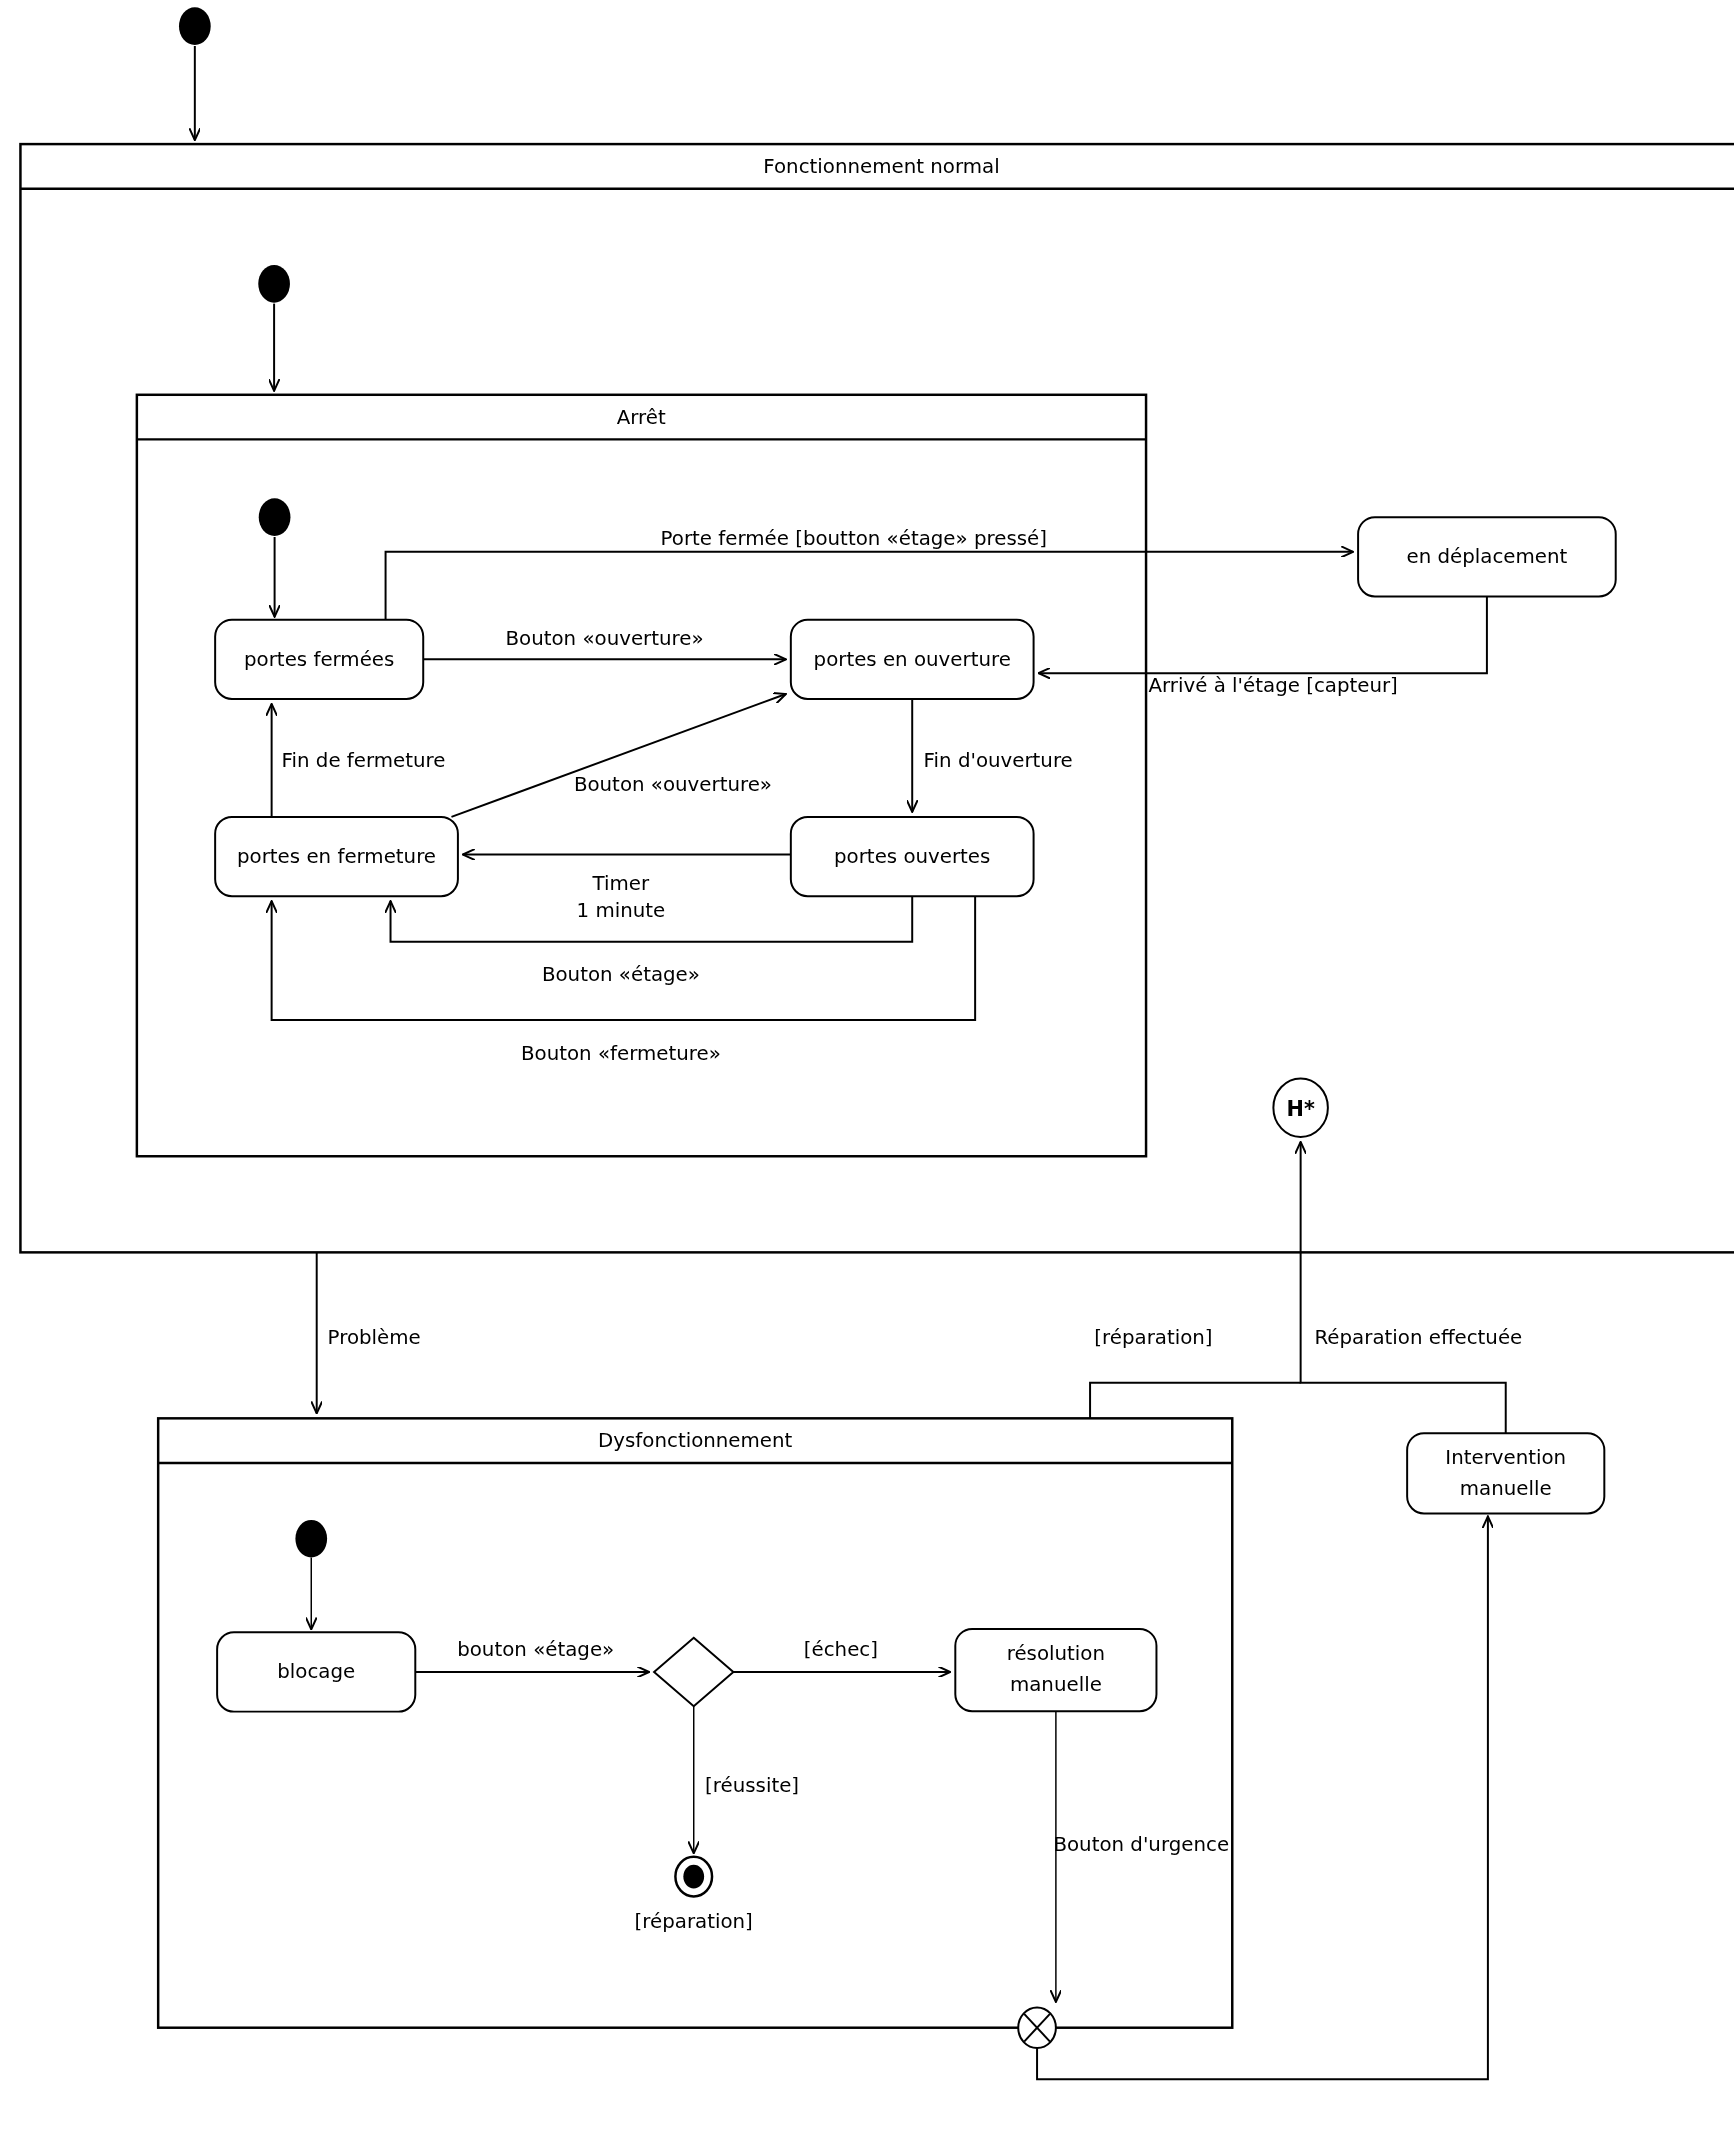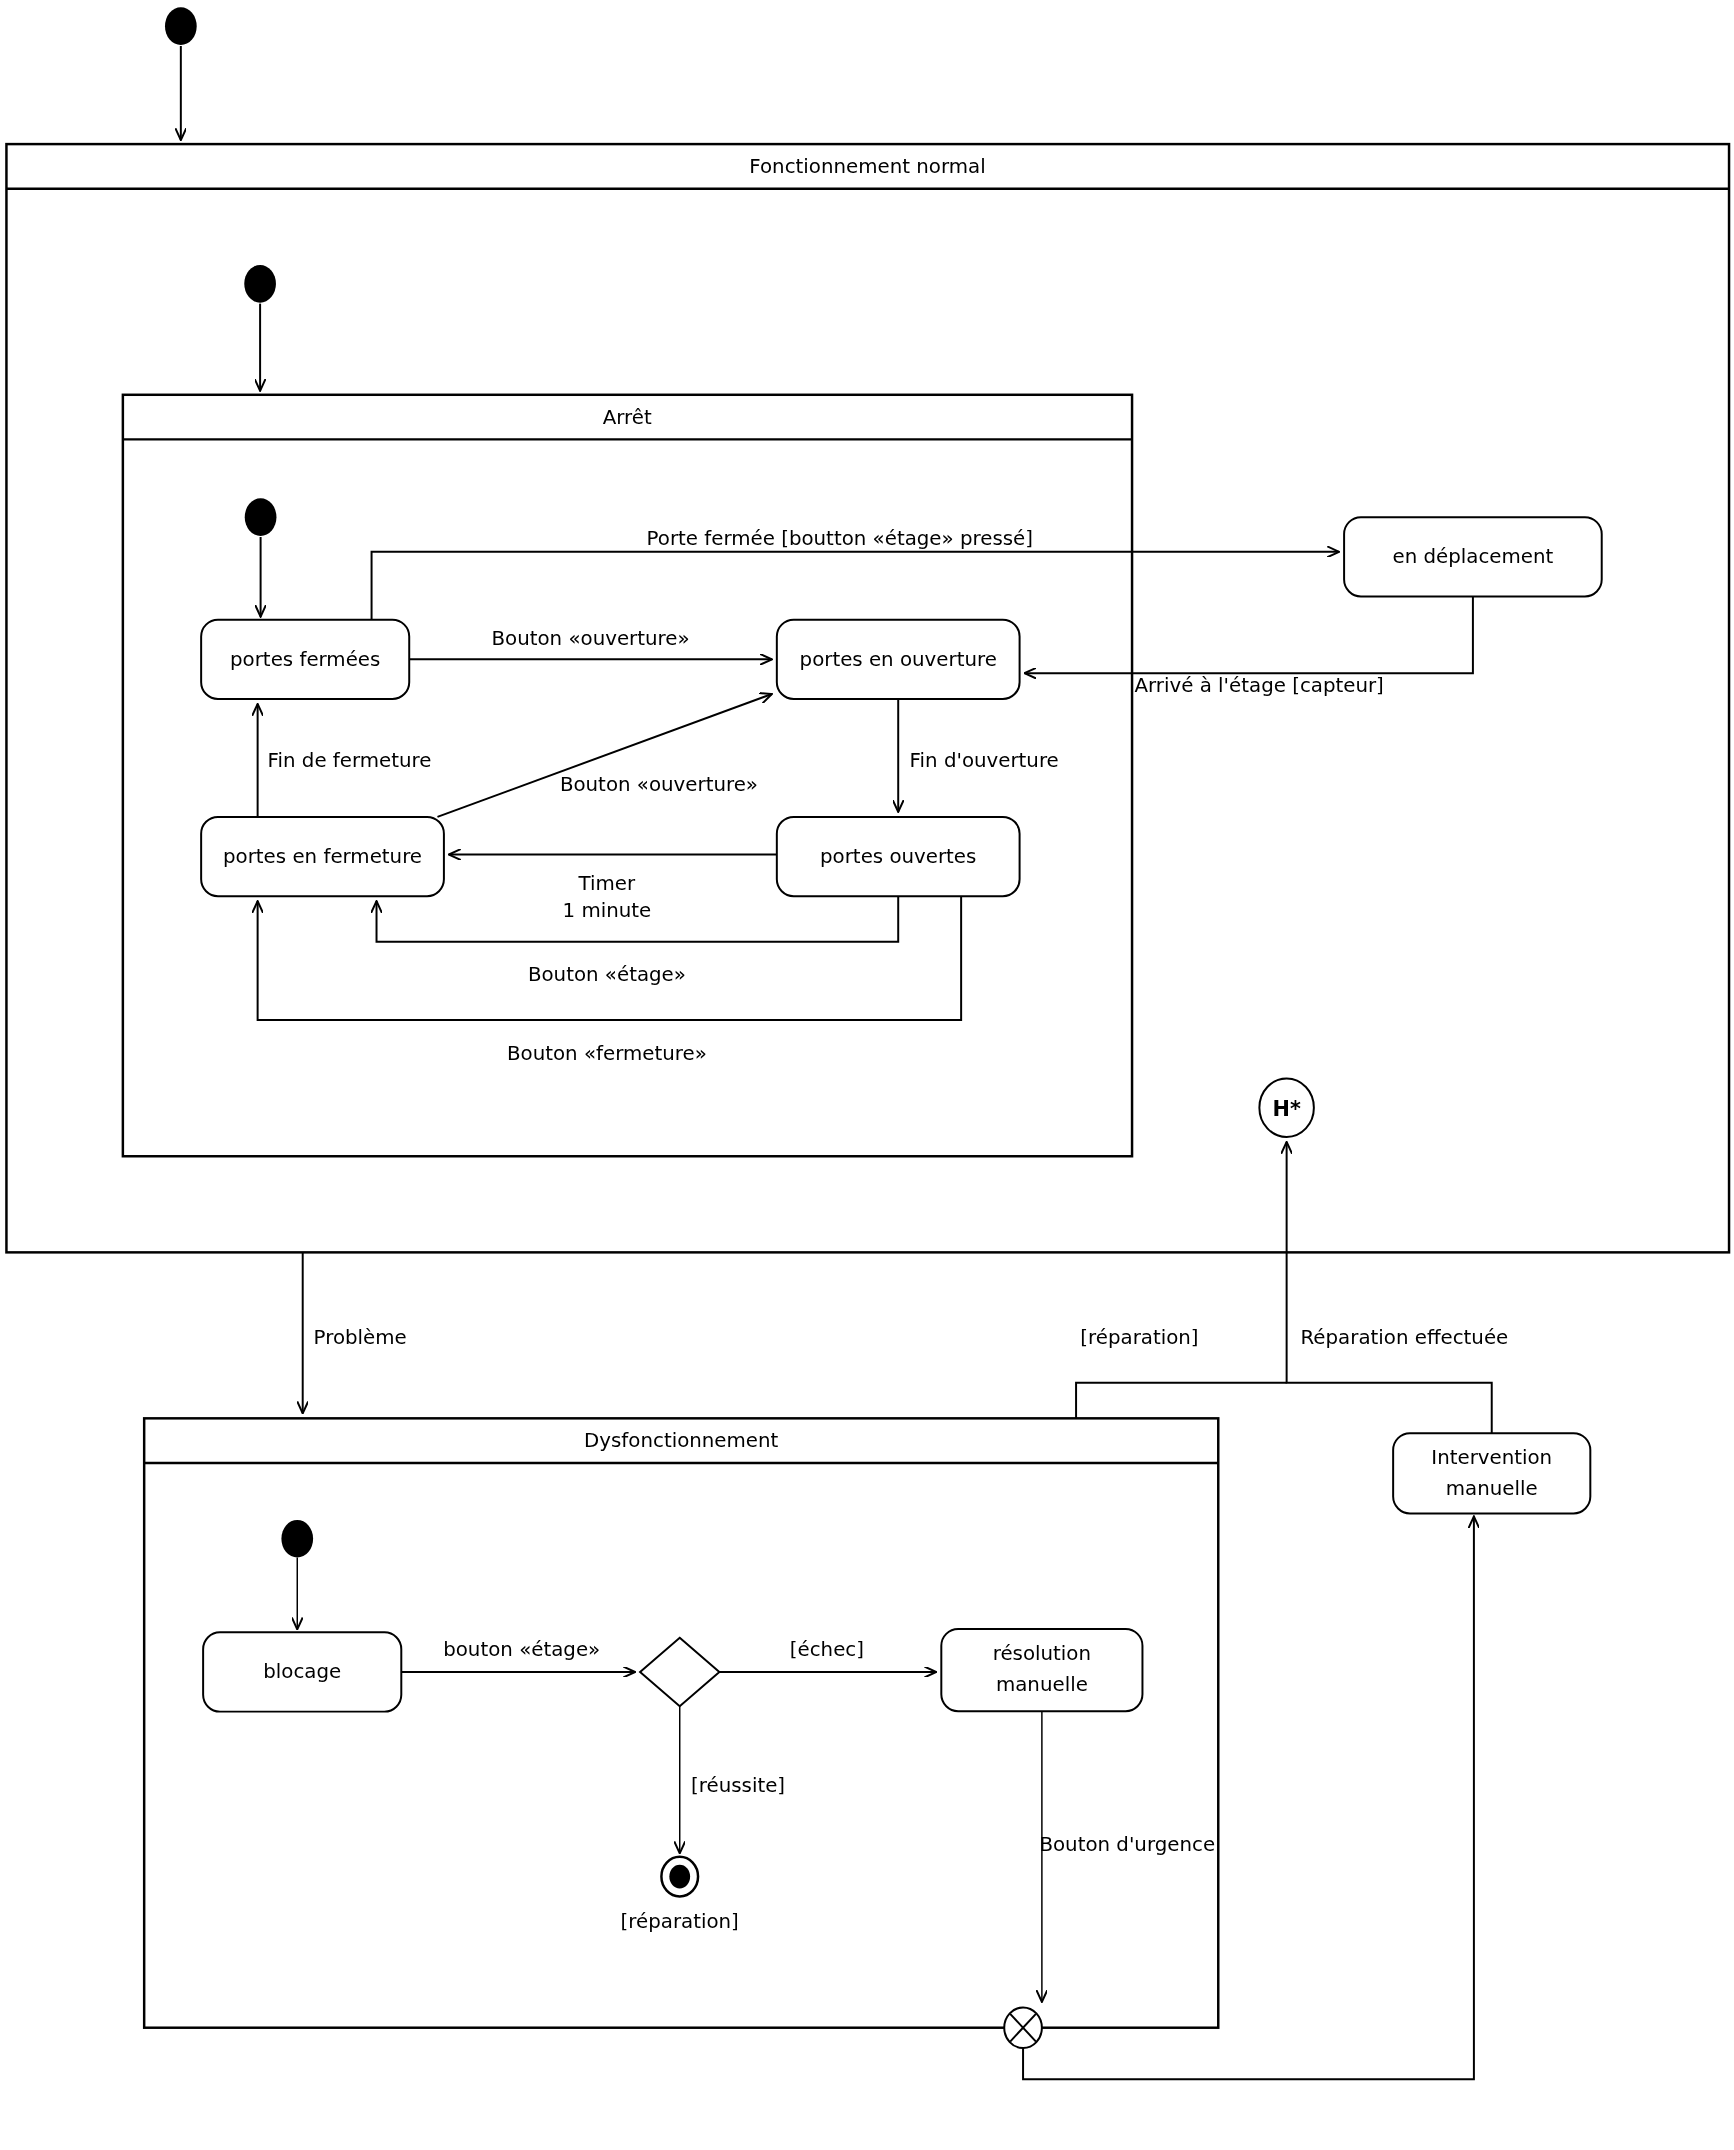--- a/index.html
+++ b/index.html
@@ -10,20 +10,21 @@
   body {
     width: 1734px;
     height: 2151px;
     font-family: "DejaVu Sans", sans-serif;
     overflow: hidden;
   }
   #diagram-root {
     position: relative;
     width: 1566px;
     height: 2151px;
+    padding-left: 14px;
   }
   svg#uml {
     display: block;
     width: 1734px;
     height: 2151px;
   }
   .composite-frame {
     fill: #ffffff;
     stroke: #000000;
     stroke-width: 5;

